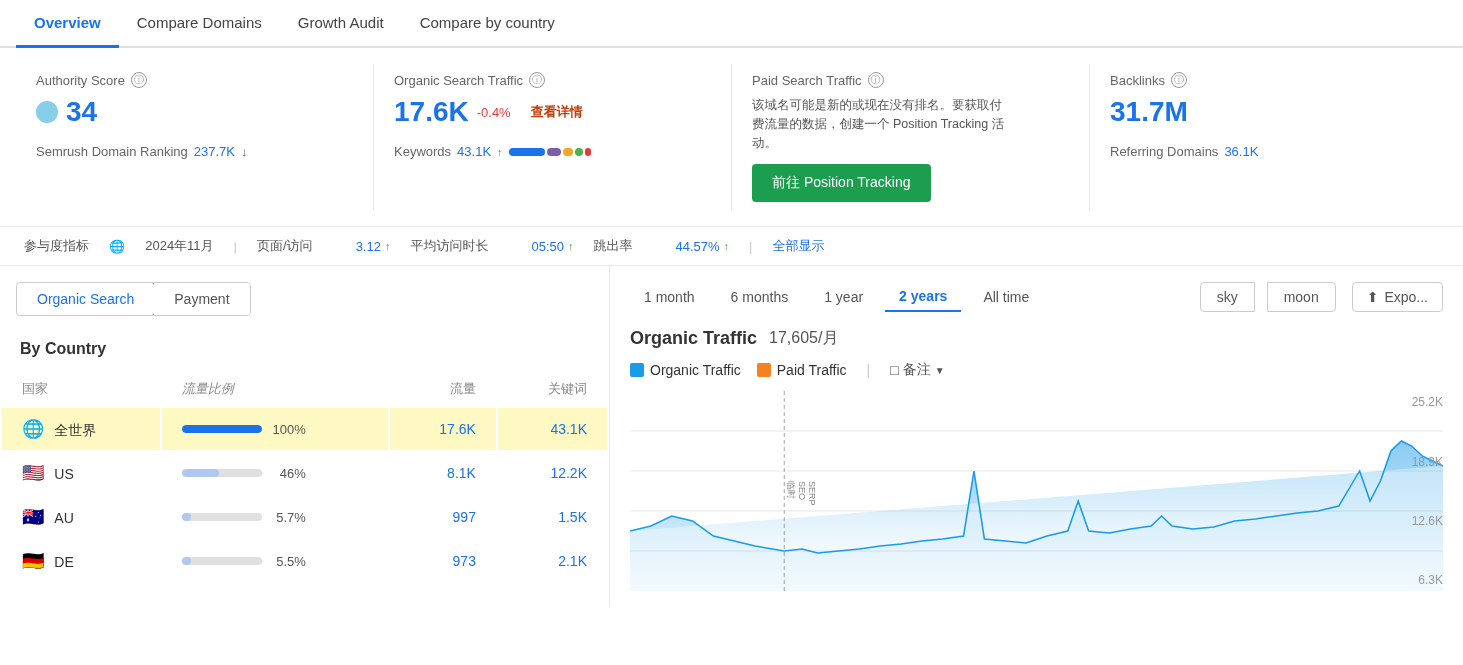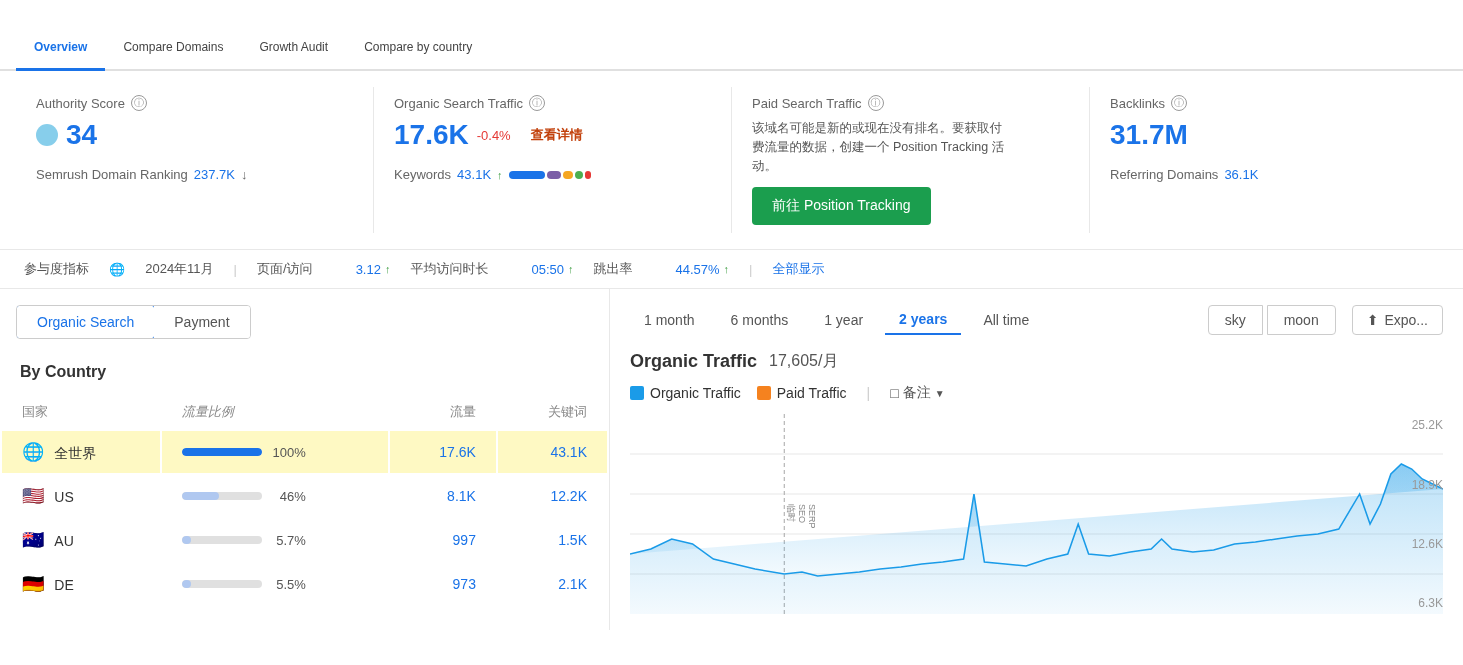--- a/index.html
+++ b/index.html
@@ -1,20 +1,20 @@
 <!DOCTYPE html>
 <html><head>
   <meta charset="utf-8">
   <style>
     * { box-sizing: border-box; margin: 0; padding: 0; }
     body { font-family: -apple-system, BlinkMacSystemFont, 'Segoe UI', Arial, sans-serif; font-size: 14px; color: #333; background: #fff; }
 
     
     .nav-tabs { display: flex; align-items: center; border-bottom: 2px solid #e0e0e0; padding: 0 16px; }
-    .nav-tab { padding: 14px 18px; cursor: pointer; font-size: 12px; color: #444; text-decoration: none; white-space: nowrap; border-bottom: 3px solid transparent; margin-bottom: -2px; margin-top: 26px; }
+    .nav-tab { padding: 14px 18px; cursor: pointer; font-size: 15px; color: #444; text-decoration: none; white-space: nowrap; border-bottom: 3px solid transparent; margin-bottom: -2px; }
     .nav-tab.active { color: #1a73e8; border-bottom: 3px solid #1a73e8; font-weight: 600; }
 
     
     .metrics-row { display: flex; border-bottom: 1px solid #e8e8e8; padding: 16px; gap: 0; }
     .metric-card { flex: 1; padding: 8px 20px; border-right: 1px solid #e8e8e8; }
     .metric-card:last-child { border-right: none; }
     .metric-label { font-size: 13px; color: #666; display: flex; align-items: center; gap: 6px; margin-bottom: 8px; }
     .info-icon { width: 16px; height: 16px; border-radius: 50%; border: 1px solid #999; display: inline-flex; align-items: center; justify-content: center; font-size: 10px; color: #999; cursor: pointer; flex-shrink: 0; }
     .metric-value { font-size: 28px; font-weight: 700; color: #1a73e8; display: flex; align-items: center; gap: 8px; }
     .metric-value .diamond { width: 22px; height: 22px; background: #87ceeb; border-radius: 50%; display: inline-block; }
@@ -62,21 +62,21 @@
     .bar-fill { height: 100%; border-radius: 4px; }
     .bar-fill.blue { background: #1a73e8; }
     .bar-fill.light { background: #b0c8f0; }
     .pct-text { font-size: 13px; color: #555; min-width: 36px; text-align: right; }
 
     
     .right-panel { flex: 1; padding: 16px 20px; overflow: hidden; }
     .time-controls { display: flex; align-items: center; gap: 8px; margin-bottom: 16px; }
     .time-btn { padding: 6px 14px; font-size: 14px; color: #555; cursor: pointer; background: none; border: none; border-radius: 4px; }
     .time-btn.active { color: #1a73e8; border-bottom: 2px solid #1a73e8; font-weight: 600; border-radius: 0; }
-    .view-btns { margin-left: auto; display: flex; gap: 4px; }
+    .view-btns { margin-left: auto; display: flex; gap: 12px; }
     .view-btn { padding: 6px 16px; font-size: 14px; cursor: pointer; background: #fff; border: 1px solid #ccc; color: #555; }
     .view-btn:first-child { border-radius: 4px 0 0 4px; }
     .view-btn:last-child { border-radius: 0 4px 4px 0; }
     .export-btn { display: flex; align-items: center; gap: 6px; padding: 6px 14px; border: 1px solid #ccc; border-radius: 4px; cursor: pointer; background: #fff; font-size: 14px; color: #555; margin-left: 8px; }
     .traffic-heading { font-size: 18px; font-weight: 700; margin-bottom: 12px; display: flex; align-items: center; gap: 12px; }
     .traffic-heading .per-month { font-size: 16px; font-weight: 400; color: #555; }
     .legend-row { display: flex; align-items: center; gap: 16px; margin-bottom: 12px; }
     .legend-item { display: flex; align-items: center; gap: 6px; font-size: 14px; color: #333; cursor: pointer; }
     .legend-dot { width: 14px; height: 14px; border-radius: 2px; flex-shrink: 0; }
     .legend-sep { color: #ccc; margin: 0 4px; }

